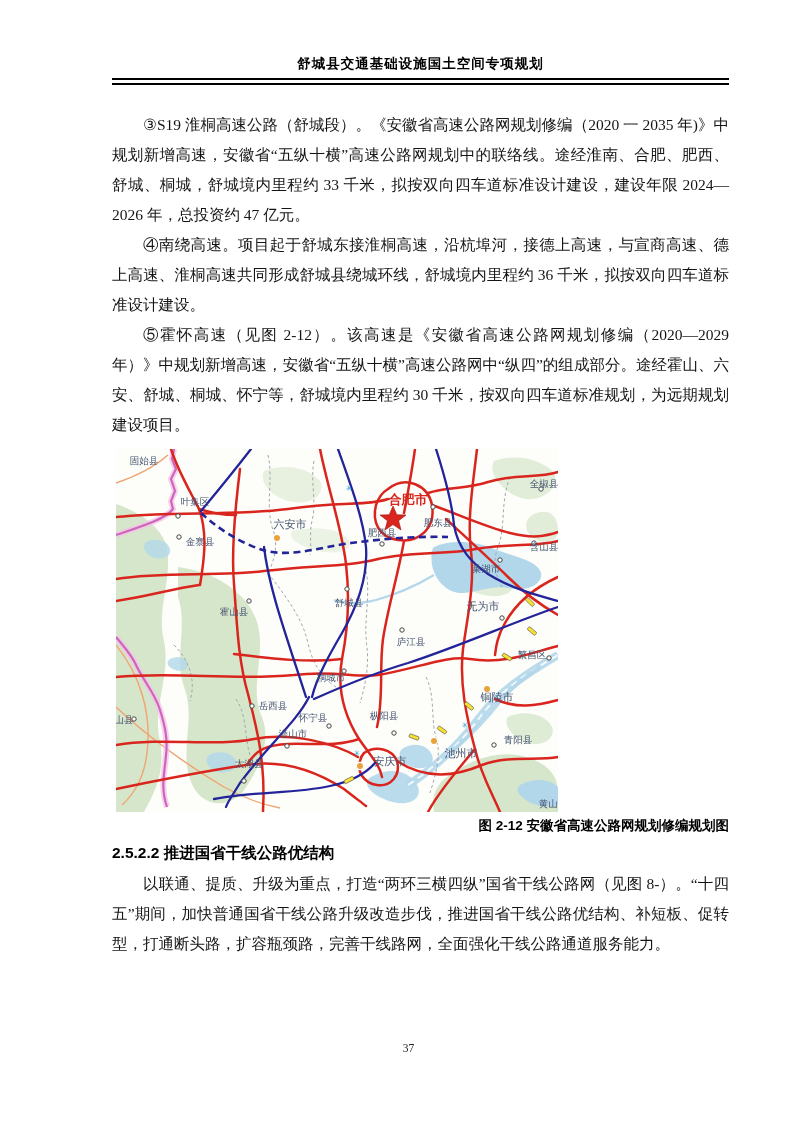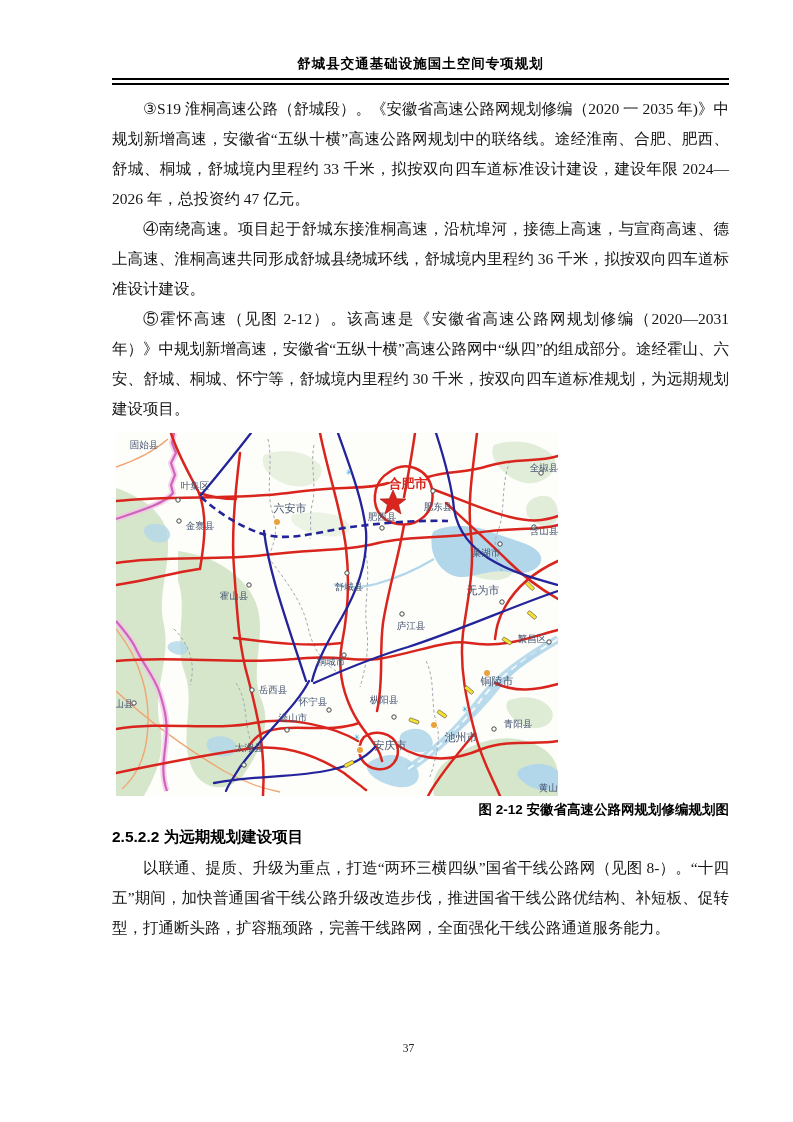--- a/index.html
+++ b/index.html
@@ -4,21 +4,21 @@
 <style>
   html,body{margin:0;padding:0;background:#888;}
   .page{position:relative;width:793px;height:1122px;background:#ffffff;margin:0 auto;
         font-family:"Liberation Serif","DejaVu Serif",serif;color:#111;overflow:hidden;padding-left:24px;}
   .content{margin:0 88px;}
   .header{padding-top:55px;text-align:center;}
   .header-title{font-family:"Liberation Sans","DejaVu Sans",sans-serif;font-weight:bold;
         font-size:13.5px;letter-spacing:1px;color:#000;}
   .header-rule{margin-top:5px;border-top:2.2px solid #000;height:2.6px;border-bottom:2px solid #000;}
   .para{font-size:15.5px;line-height:30px;text-indent:2em;text-align:justify;margin:0;color:#141414;}
-  .para.first{margin-top:9px;}
+  .para.first{margin-top:25px;}
   .map-wrap{margin-top:9px;margin-left:92px;width:442px;height:363px;position:relative;background:#fdfdfa;}
   .map-wrap svg{display:block;}
   .fig-caption{margin-top:5px;text-align:right;font-family:"Liberation Sans","DejaVu Sans",sans-serif;
         font-weight:bold;font-size:13.5px;color:#000;}
   .sec-heading{margin-top:8px;font-family:"Liberation Sans","DejaVu Sans",sans-serif;
         font-weight:bold;font-size:15.5px;color:#000;}
   .sec-para{margin-top:5px;}
   .page-num{position:absolute;top:1042px;left:0;width:100%;text-align:center;
         font-size:11.5px;color:#222;}
 </style>
@@ -27,21 +27,21 @@
 
 <div class="page">
   <div class="content">
     <div class="header">
       <div class="header-title">舒城县交通基础设施国土空间专项规划</div>
       <div class="header-rule"></div>
     </div>
 
     <p class="para first">③S19 淮桐高速公路（舒城段）。《安徽省高速公路网规划修编（2020 一 2035 年)》中规划新增高速，安徽省“五纵十横”高速公路网规划中的联络线。途经淮南、合肥、肥西、舒城、桐城，舒城境内里程约 33 千米，拟按双向四车道标准设计建设，建设年限 2024—2026 年，总投资约 47 亿元。</p>
     <p class="para">④南绕高速。项目起于舒城东接淮桐高速，沿杭埠河，接德上高速，与宣商高速、德上高速、淮桐高速共同形成舒城县绕城环线，舒城境内里程约 36 千米，拟按双向四车道标准设计建设。</p>
-    <p class="para">⑤霍怀高速（见图 2-12）。该高速是《安徽省高速公路网规划修编（2020—2031 年）》中规划新增高速，安徽省“五纵十横”高速公路网中“纵四”的组成部分。途经霍山、六安、舒城、桐城、怀宁等，舒城境内里程约 30 千米，按双向四车道标准规划，为远期规划建设项目。</p>
+    <p class="para">⑤霍怀高速（见图 2-12）。该高速是《安徽省高速公路网规划修编（2020—2029 年）》中规划新增高速，安徽省“五纵十横”高速公路网中“纵四”的组成部分。途经霍山、六安、舒城、桐城、怀宁等，舒城境内里程约 30 千米，按双向四车道标准规划，为远期规划建设项目。</p>
   </div>
 
   <div class="map-wrap">
     <svg width="442" height="363" viewBox="0 0 442 363">
 
       <g fill="var(--terrain-green)" opacity="0.85">
         <path d="M0,55 C20,62 42,74 50,95 C58,128 40,158 48,192 C55,228 36,258 44,292 C50,322 38,345 28,363 L0,363 Z"></path>
         <path d="M62,118 C95,122 128,140 140,170 C152,203 132,238 146,268 C156,294 142,322 126,344 C108,362 82,356 74,330 C64,298 80,268 68,238 C58,208 72,176 62,148 Z"></path>
         <path d="M148,22 C168,14 192,18 204,32 C210,45 196,56 178,53 C158,50 142,34 148,22 Z" opacity="0.55"></path>
         <path d="M176,82 C200,76 224,80 232,90 C238,99 226,105 208,103 C190,101 170,90 176,82 Z" opacity="0.45"></path>
@@ -195,18 +195,18 @@
           <text x="437" y="358" font-size="9.5" fill="#44536f" font-weight="normal" text-anchor="middle">黄山区</text>
           <text x="8" y="274" font-size="9.5" fill="#44536f" font-weight="normal" text-anchor="middle">山县</text>
         </g>
 
       <path id="capital-star" d="M0,-13 L3.8,-4.2 L13,-4 L5.6,1.8 L8,11 L0,5.6 L-8,11 L-5.6,1.8 L-13,-4 L-3.8,-4.2 Z" style="fill:var(--capital-red)" stroke="#a01010" stroke-width="0.6" transform="translate(277 70)"></path>
     </svg>
   </div>
 
   <div class="content">
     <div class="fig-caption">图 2-12  安徽省高速公路网规划修编规划图</div>
-    <div class="sec-heading">2.5.2.2 为远期规划建设项目</div>
+    <div class="sec-heading">2.5.2.2 推进国省干线公路优结构</div>
     <p class="para sec-para">以联通、提质、升级为重点，打造“两环三横四纵”国省干线公路网（见图 8-）。“十四五”期间，加快普通国省干线公路升级改造步伐，推进国省干线公路优结构、补短板、促转型，打通断头路，扩容瓶颈路，完善干线路网，全面强化干线公路通道服务能力。</p>
   </div>
 
   <div class="page-num">37</div>
 </div>
 
 </body></html>

